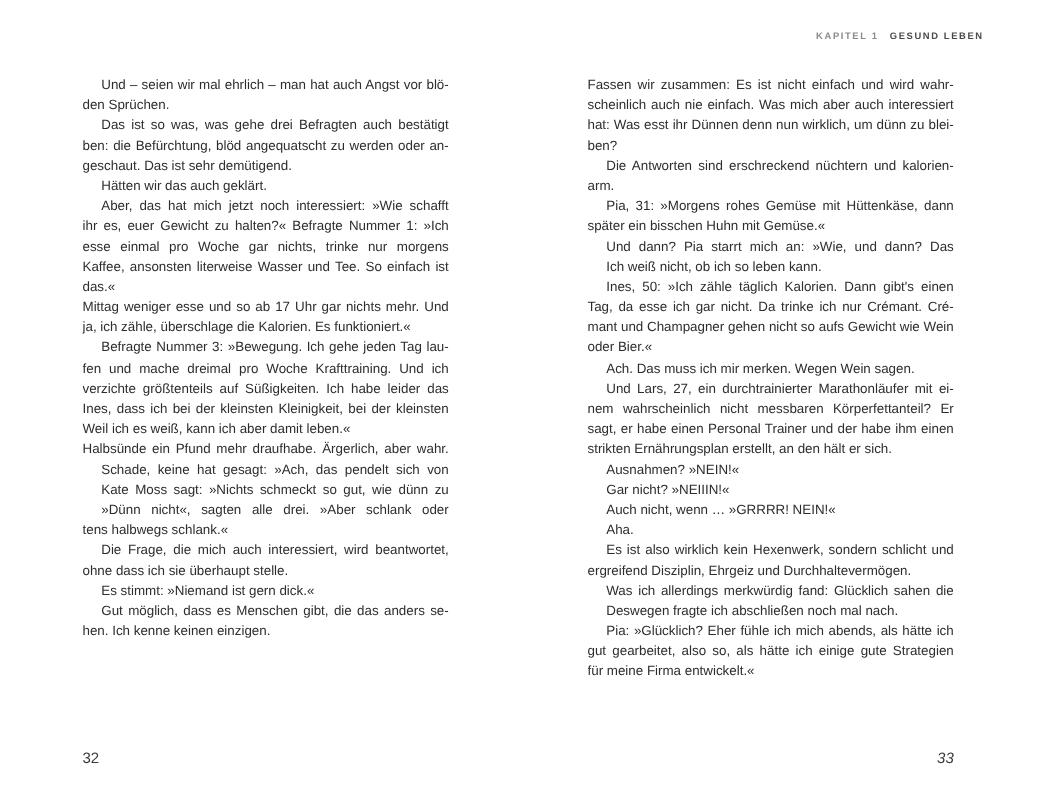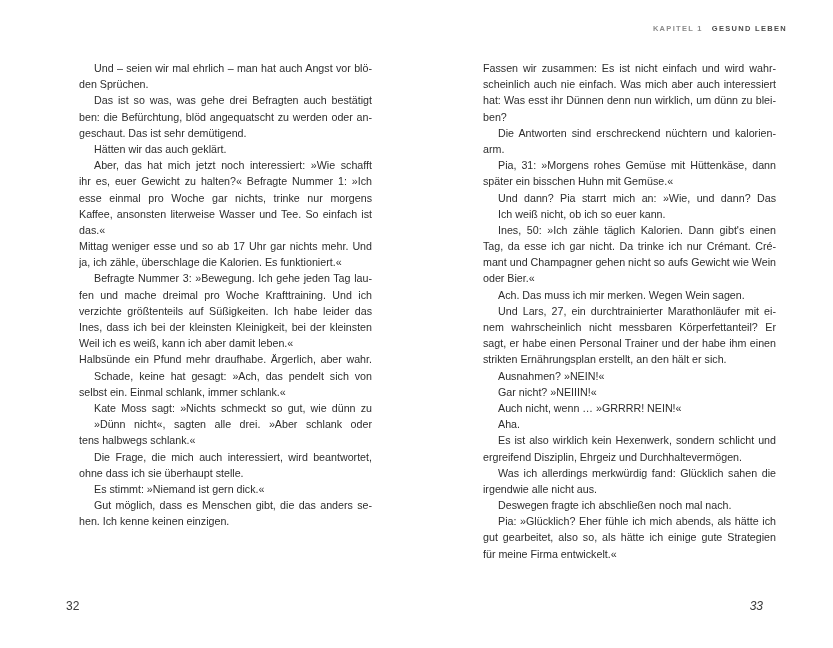--- a/index.html
+++ b/index.html
@@ -24,21 +24,20 @@
     white-space: nowrap;
   }
   .running-header .chapter { color: #8b8b8b; margin-right: 9px; }
   .running-header .title   { color: #4a4a4a; }
   .col {
     position: absolute;
     top: 60px;
     width: 293px;
     font-size: 10.7px;
     line-height: 16.2px;
-    margin-left: 13px;
   }
   .col.left  { left: 66px;  }
   .col.right { left: 470px; }
   .line {
     height: 16.2px;
     line-height: 16.2px;
     overflow: hidden;
     text-align: left;
   }
   .line.j { text-align: justify; }
@@ -76,59 +75,57 @@
       <div class="line">das.«</div>
       <div class="line j">Mittag weniger esse und so ab 17 Uhr gar nichts mehr. Und</div>
       <div class="line">ja, ich zähle, überschlage die Kalorien. Es funktioniert.«</div>
       <div class="line j p">Befragte Nummer 3: »Bewegung. Ich gehe jeden Tag lau-</div>
       <div class="line j">fen und mache dreimal pro Woche Krafttraining. Und ich</div>
       <div class="line j">verzichte größtenteils auf Süßigkeiten. Ich habe leider das</div>
       <div class="line j">Ines, dass ich bei der kleinsten Kleinigkeit, bei der kleinsten</div>
       <div class="line">Weil ich es weiß, kann ich aber damit leben.«</div>
       <div class="line j">Halbsünde ein Pfund mehr draufhabe. Ärgerlich, aber wahr.</div>
       <div class="line j p">Schade, keine hat gesagt: »Ach, das pendelt sich von</div>
-      <div class="line">selbst ein. Einmal schlank, immer schlank.«</div>
       <div class="line j p">Kate Moss sagt: »Nichts schmeckt so gut, wie dünn zu</div>
       <div class="line j p">»Dünn nicht«, sagten alle drei. »Aber schlank oder wenigs-</div>
       <div class="line">tens halbwegs schlank.«</div>
       <div class="line j p">Die Frage, die mich auch interessiert, wird beantwortet,</div>
       <div class="line">ohne dass ich sie überhaupt stelle.</div>
       <div class="line p">Es stimmt: »Niemand ist gern dick.«</div>
       <div class="line j p">Gut möglich, dass es Menschen gibt, die das anders se-</div>
       <div class="line">hen. Ich kenne keinen einzigen.</div>
     </div>
 
   <div class="col right">
       <div class="line j">Fassen wir zusammen: Es ist nicht einfach und wird wahr-</div>
       <div class="line j">scheinlich auch nie einfach. Was mich aber auch interessiert</div>
       <div class="line j">hat: Was esst ihr Dünnen denn nun wirklich, um dünn zu blei-</div>
       <div class="line">ben?</div>
       <div class="line j p">Die Antworten sind erschreckend nüchtern und kalorien-</div>
       <div class="line">arm.</div>
       <div class="line j p">Pia, 31: »Morgens rohes Gemüse mit Hüttenkäse, dann</div>
       <div class="line">später ein bisschen Huhn mit Gemüse.«</div>
       <div class="line j p">Und dann? Pia starrt mich an: »Wie, und dann? Das war's.«</div>
-      <div class="line p">Ich weiß nicht, ob ich so euer kann.</div>
+      <div class="line p">Ich weiß nicht, ob ich so leben kann.</div>
       <div class="line j p">Ines, 50: »Ich zähle täglich Kalorien. Dann gibt's einen</div>
       <div class="line j">Tag, da esse ich gar nicht. Da trinke ich nur Crémant. Cré-</div>
       <div class="line j">mant und Champagner gehen nicht so aufs Gewicht wie Wein</div>
       <div class="line">oder Bier.«</div>
       <div class="line p">Ach. Das muss ich mir merken. Wegen Wein sagen.</div>
       <div class="line j p">Und Lars, 27, ein durchtrainierter Marathonläufer mit ei-</div>
       <div class="line j">nem wahrscheinlich nicht messbaren Körperfettanteil? Er</div>
       <div class="line j">sagt, er habe einen Personal Trainer und der habe ihm einen</div>
       <div class="line">strikten Ernährungsplan erstellt, an den hält er sich.</div>
       <div class="line p">Ausnahmen? »NEIN!«</div>
       <div class="line p">Gar nicht? »NEIIIN!«</div>
       <div class="line p">Auch nicht, wenn … »GRRRR! NEIN!«</div>
       <div class="line p">Aha.</div>
       <div class="line j p">Es ist also wirklich kein Hexenwerk, sondern schlicht und</div>
       <div class="line">ergreifend Disziplin, Ehrgeiz und Durchhaltevermögen.</div>
       <div class="line j p">Was ich allerdings merkwürdig fand: Glücklich sahen die</div>
-      <div class="line">irgendwie alle nicht aus.</div>
       <div class="line p">Deswegen fragte ich abschließen noch mal nach.</div>
       <div class="line j p">Pia: »Glücklich? Eher fühle ich mich abends, als hätte ich</div>
       <div class="line j">gut gearbeitet, also so, als hätte ich einige gute Strategien</div>
       <div class="line">für meine Firma entwickelt.«</div>
     </div>
 
   <div class="pagenum pn-left">32</div>
 
   <div class="pagenum pn-right">33</div>
 

